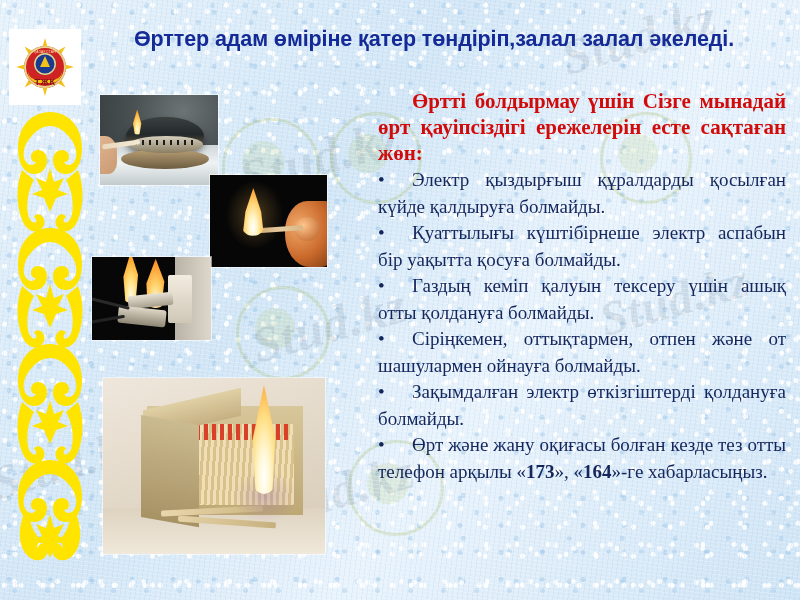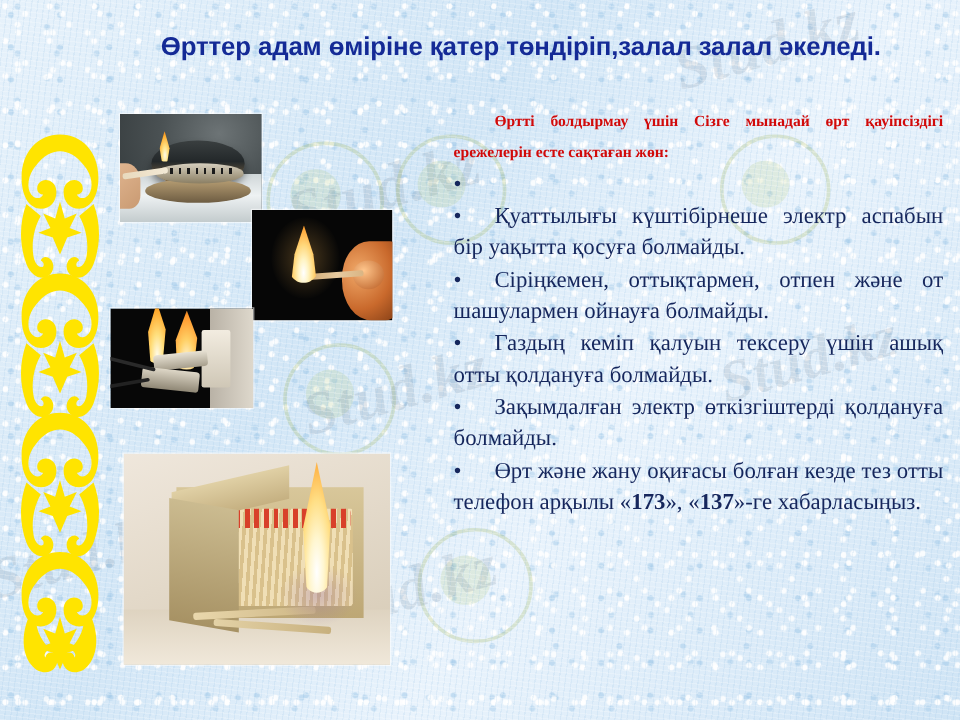--- a/index.html
+++ b/index.html
@@ -368,21 +368,21 @@
     font-size: 19px;
     line-height: 26.5px;
   }
   #intro {
     color: #d10a0a;
     font-weight: 700;
     text-align: justify;
     text-align-last: left;
     text-indent: 34px;
     margin: 0 0 1px 0;
-    font-size: 13px;
+    font-size: 21px;
     line-height: 26px;
   }
   .rule {
     display: block;
     text-align: justify;
     text-align-last: left;
     margin: 0;
     padding: 0;
   }
   .rule .bul { display: inline-block; width: 34px; }
@@ -440,20 +440,31 @@
           <path d="M38 4 C20 4 6 18 6 40 C6 58 14 66 22 66 C30 66 35 60 35 52 C35 46 31 42 26 42 C22 42 19 45 19 49 C19 52 21 54 24 54 C22 58 17 58 14 54 C10 49 11 38 18 30 C24 22 31 18 38 18 Z"></path>
           <path d="M38 4 C56 4 70 18 70 40 C70 58 62 66 54 66 C46 66 41 60 41 52 C41 46 45 42 50 42 C54 42 57 45 57 49 C57 52 55 54 52 54 C54 58 59 58 62 54 C66 49 65 38 58 30 C52 22 45 18 38 18 Z"></path>
           <path d="M38 58 L42 72 L52 68 L46 80 L56 84 L44 88 L38 102 L32 88 L20 84 L30 80 L24 68 L34 72 Z"></path>
           <path d="M12 58 C6 72 6 88 14 98 C20 106 30 106 34 100 C37 96 36 90 32 88 C29 87 26 89 26 92 C24 90 26 86 30 85 C24 80 18 70 18 60 Z"></path>
           <path d="M64 58 C70 72 70 88 62 98 C56 106 46 106 42 100 C39 96 40 90 44 88 C47 87 50 89 50 92 C52 90 50 86 46 85 C52 80 58 70 58 60 Z"></path>
         </g>
       </g>
     </svg>
   </div>
 
+  <div id="emblem-box">
+    <div class="emb-star">
+      <div class="star-pt"></div>
+      <div class="star-pt rot"></div>
+      <div class="emb-ring"></div>
+      <div class="emb-arc-top">ҚАЗАҚСТАН</div>
+      <div class="emb-inner"></div>
+      <div class="emb-wings"></div>
+      <div class="emb-abbr">ТЖК</div>
+    </div>
+  </div>
 
   <div class="photo" id="photo-stove">
     <div class="stove-bg"></div>
     <div class="stove-counter"></div>
     <div class="stove-body"></div>
     <div class="stove-base"></div>
     <div class="stove-ring"></div>
     <div class="stove-holes"></div>
     <div class="stove-hand"></div>
     <div class="stove-match"></div>
@@ -494,27 +505,27 @@
     <div class="mb-smoke"></div>
     <div class="flame mb-flame"></div>
   </div>
 
   <div id="title">Өрттер адам өміріне қатер төндіріп,залал залал әкеледі.</div>
 
   <div id="text-col">
 
     <p id="intro">Өртті болдырмау үшін Сізге мынадай өрт қауіпсіздігі ережелерін есте сақтаған жөн:</p>
 
-    <p class="rule"><span class="bul"></span></p>
+    <p class="rule"><span class="bul"></span><span>Электр қыздырғыш құралдарды қосылған күйде қалдыруға болмайды.</span></p>
 
     <p class="rule"><span class="bul"></span><span>Қуаттылығы күштібірнеше электр аспабын бір уақытта қосуға болмайды.</span></p>
 
+    <p class="rule"><span class="bul"></span><span>Газдың кеміп қалуын тексеру үшін ашық отты қолдануға болмайды.</span></p>
+
     <p class="rule"><span class="bul"></span><span>Сіріңкемен, оттықтармен, отпен және от шашулармен ойнауға болмайды.</span></p>
 
-    <p class="rule"><span class="bul"></span><span>Газдың кеміп қалуын тексеру үшін ашық отты қолдануға болмайды.</span></p>
-
     <p class="rule"><span class="bul"></span><span>Зақымдалған электр өткізгіштерді қолдануға болмайды.</span></p>
 
-    <p class="rule"><span class="bul"></span><span>Өрт және жану оқиғасы болған кезде тез отты телефон арқылы «</span><b>173</b><span>», «</span><b>137</b><span>»-ге хабарласыңыз.</span></p>
+    <p class="rule"><span class="bul"></span><span>Өрт және жану оқиғасы болған кезде тез отты телефон арқылы «</span><b>173</b><span>», «</span><b>164</b><span>»-ге хабарласыңыз.</span></p>
 
   </div>
 
 </div>
 
 </body></html>

